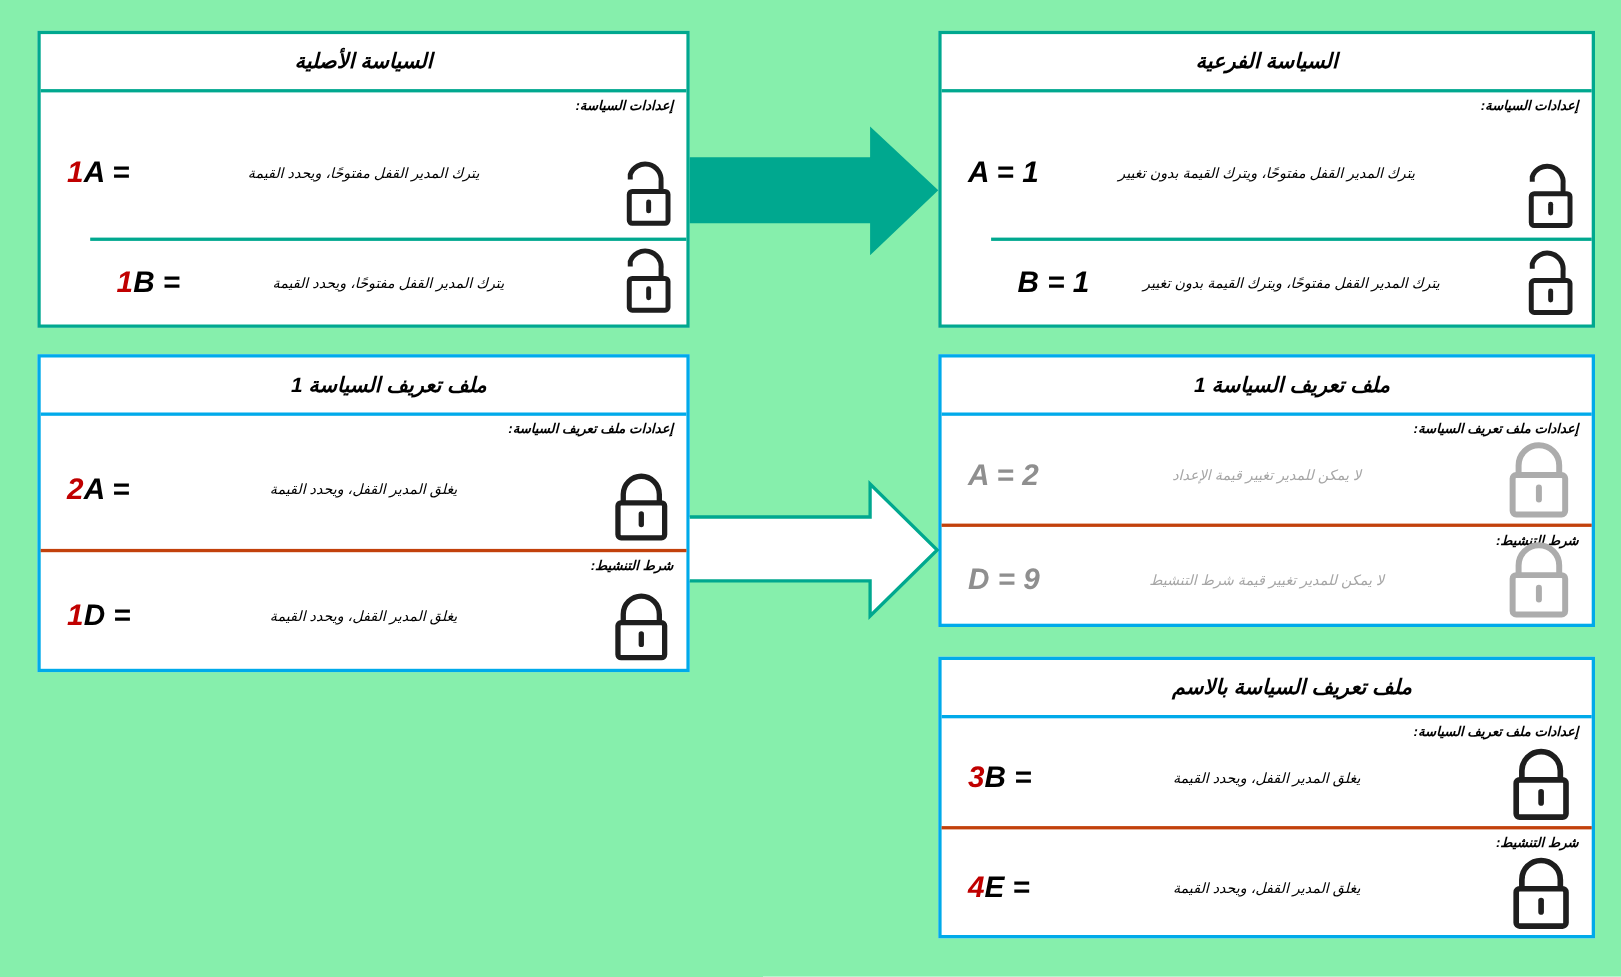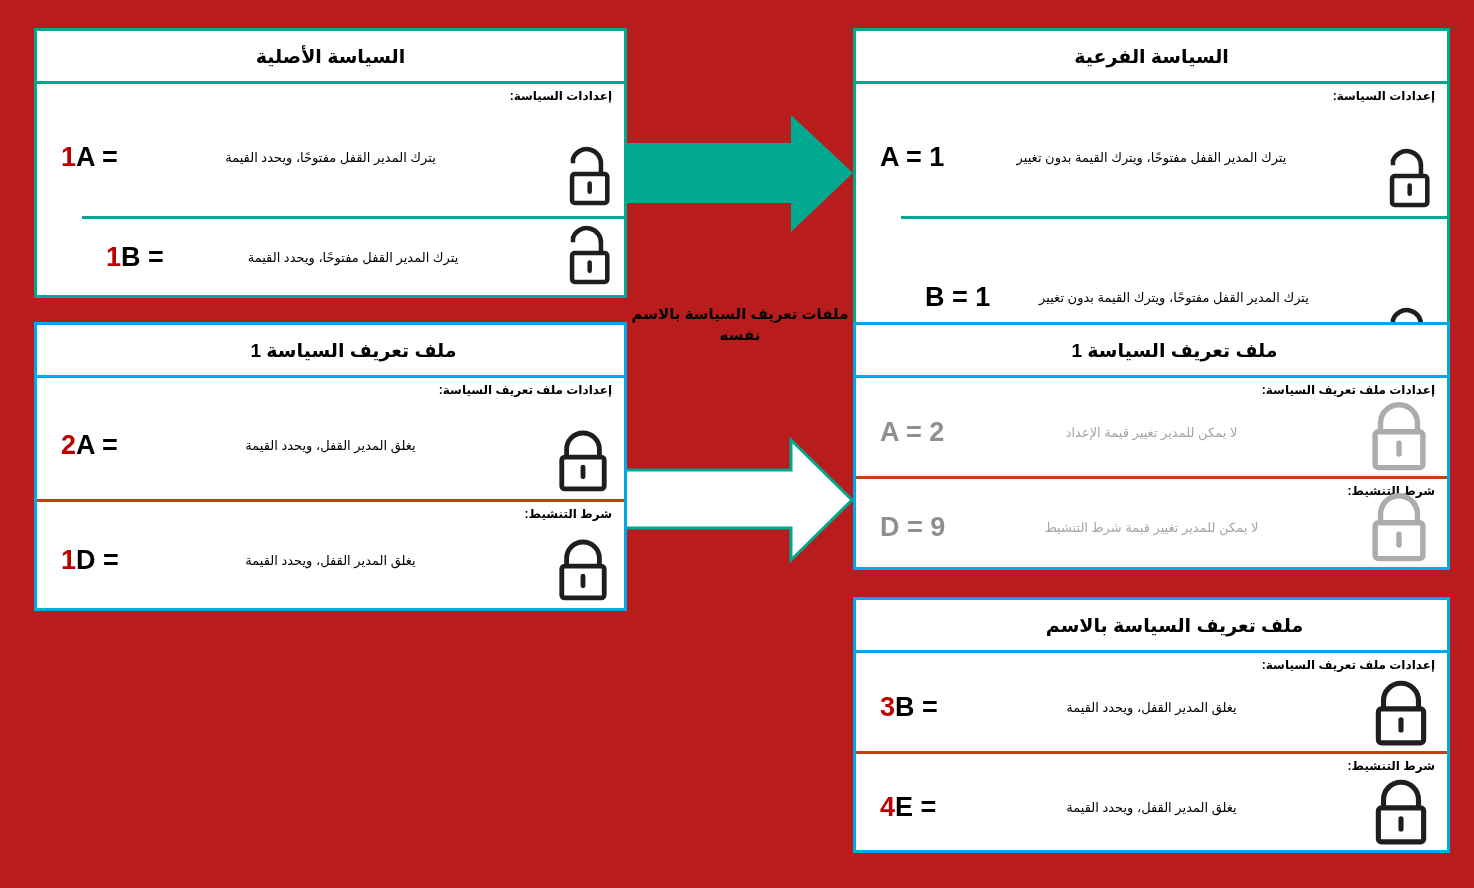--- a/index.html
+++ b/index.html
@@ -1,18 +1,18 @@
 <!DOCTYPE html>
 <html lang="ar"><head>
 <meta charset="utf-8">
 <style>
   html,body{margin:0;padding:0;background:#fff;}
   .canvas{
-    position:relative;width:1474px;height:888px;background:#b91c1c;overflow:hidden;
-    font-family:"Liberation Sans","DejaVu Sans",sans-serif;color:#000;
+    position:relative;width:1474px;height:888px;background:#86efac;overflow:hidden;
+    font-family:"Liberation Sans","DejaVu Sans",sans-serif;color:#000;font-style:italic;
   }
   .box{position:absolute;display:flex;flex-direction:column;background:#fff;
        border-style:solid;border-width:3px;box-sizing:border-box;}
   .green{border-color:#00A88F;}
   .blue{border-color:#00AAEA;}
   .box-header{flex:0 0 50px;display:flex;align-items:center;justify-content:center;
               font-weight:700;font-size:19px;}
   .green .box-header{border-bottom:3px solid #00A88F;}
   .blue  .box-header{border-bottom:3px solid #00AAEA;padding-left:46px;}
   .box-row{position:relative;flex:0 0 auto;}
@@ -58,21 +58,21 @@
       <div class="row-value"><span class="red">1</span><span>B =</span></div>
       <div class="row-text" dir="rtl">يترك المدير القفل مفتوحًا، ويحدد القيمة</div>
       <svg class="lock lock-l" width="56" height="70" viewBox="0 0 62 70">
         <path d="M52 34 V24 A16 16 0 0 0 21 17 V22" fill="none" stroke="currentColor" stroke-width="5"></path>
         <rect x="20" y="34" width="39" height="32" rx="3" fill="none" stroke="currentColor" stroke-width="5"></rect>
         <rect x="37" y="42" width="5" height="14" rx="2.5" fill="currentColor"></rect>
       </svg>
     </div>
   </div>
 
-  <div class="box green" style="left:853px;top:28px;width:597px;height:350px">
+  <div class="box green" style="left:853px;top:28px;width:597px;height:270px">
     <div class="box-header" dir="rtl">السياسة الفرعية</div>
     <div class="box-row has-label" style="height:132px">
       <div class="section-label" dir="rtl">إعدادات السياسة:</div>
       <div class="row-value">A = 1</div>
       <div class="row-text" dir="rtl">يترك المدير القفل مفتوحًا، ويترك القيمة بدون تغيير</div>
       <svg class="lock lock-r" width="56" height="70" viewBox="0 0 62 70">
         <path d="M52 34 V24 A16 16 0 0 0 21 17 V22" fill="none" stroke="currentColor" stroke-width="5"></path>
         <rect x="20" y="34" width="39" height="32" rx="3" fill="none" stroke="currentColor" stroke-width="5"></rect>
         <rect x="37" y="42" width="5" height="14" rx="2.5" fill="currentColor"></rect>
       </svg>
@@ -158,18 +158,14 @@
         <rect x="25.5" y="41" width="5" height="15" rx="2.5" fill="currentColor"></rect>
       </svg>
     </div>
   </div>
 
   <svg class="arrows" width="1474" height="888" viewBox="0 0 1474 888">
     <polygon points="627,143 791,143 791,115 853,173 791,232 791,203 627,203" fill="#00A88F"></polygon>
     <path d="M627 470 L791 470 L791 440 L852 500 L791 560 L791 528 L627 528" fill="#ffffff" stroke="#00A88F" stroke-width="3"></path>
   </svg>
 
-  <div class="arrow-label" dir="rtl">
-    <div>ملفات تعريف السياسة بالاسم</div>
-    <div>نفسه</div>
-  </div>
 
 </div>
 
 </body></html>

